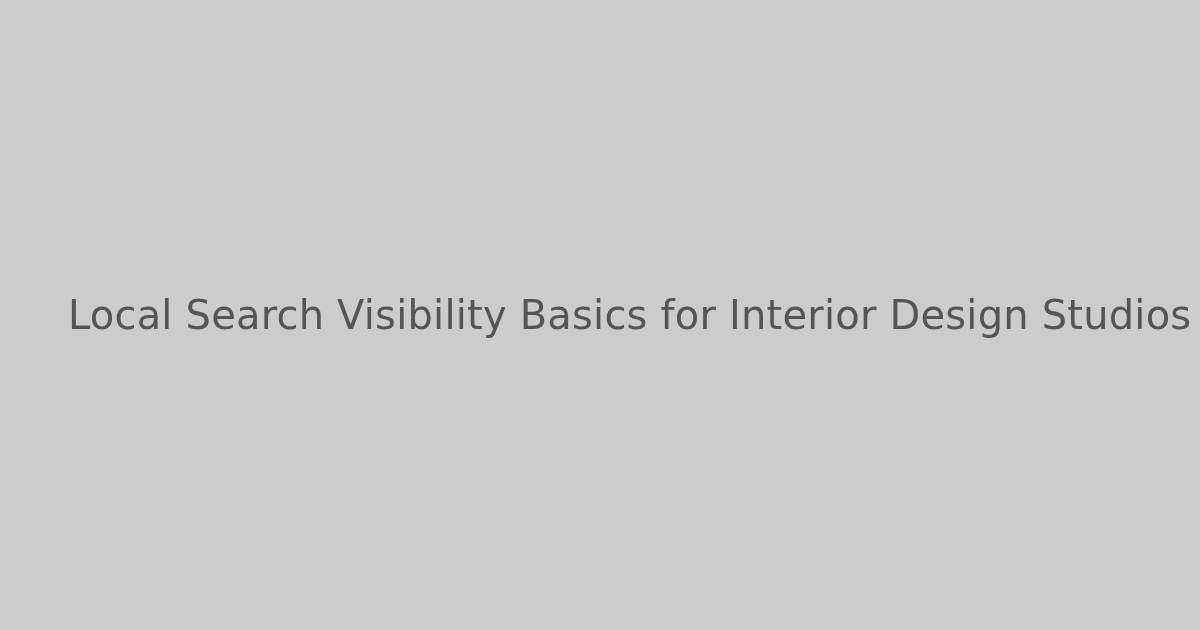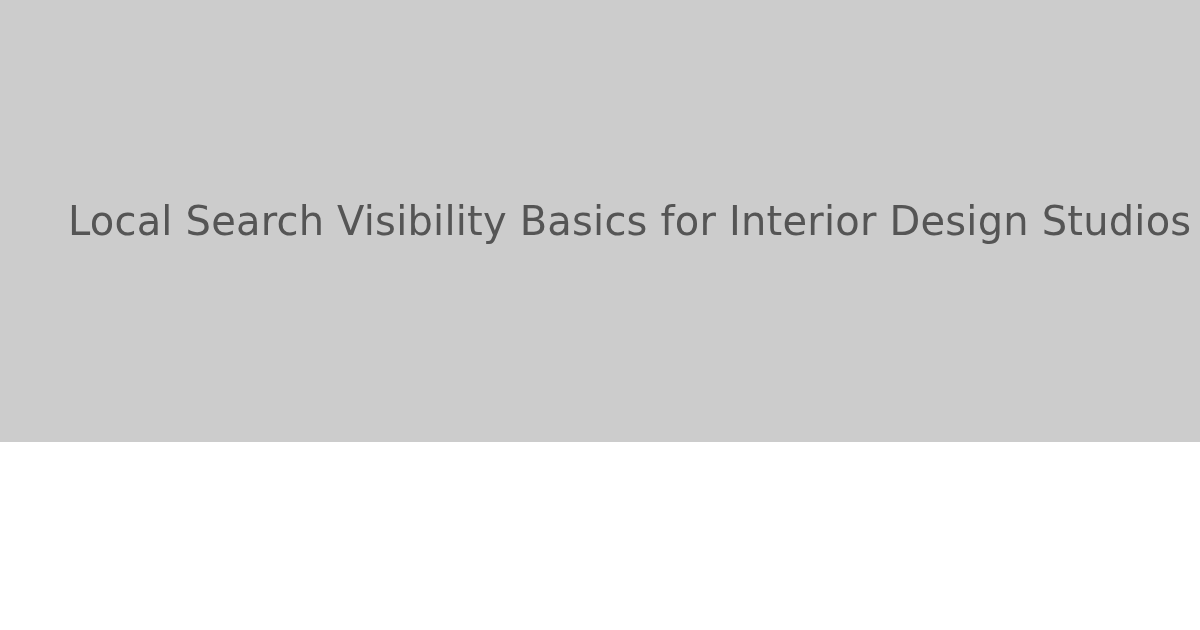--- a/index.html
+++ b/index.html
@@ -12,21 +12,21 @@
     width: 1200px;
     height: 630px;
     overflow: hidden;
     font-family: "DejaVu Sans", "Liberation Sans", sans-serif;
   }
 
   .og-card {
     position: relative;
     box-sizing: border-box;
     width: 1200px;
-    height: 442px;
+    height: 630px;
     background: #cccccc;
     display: flex;
     align-items: center;
     justify-content: center;
     overflow: hidden;
   }
 
   .og-card__inner {
     display: block;
     width: 100%;

